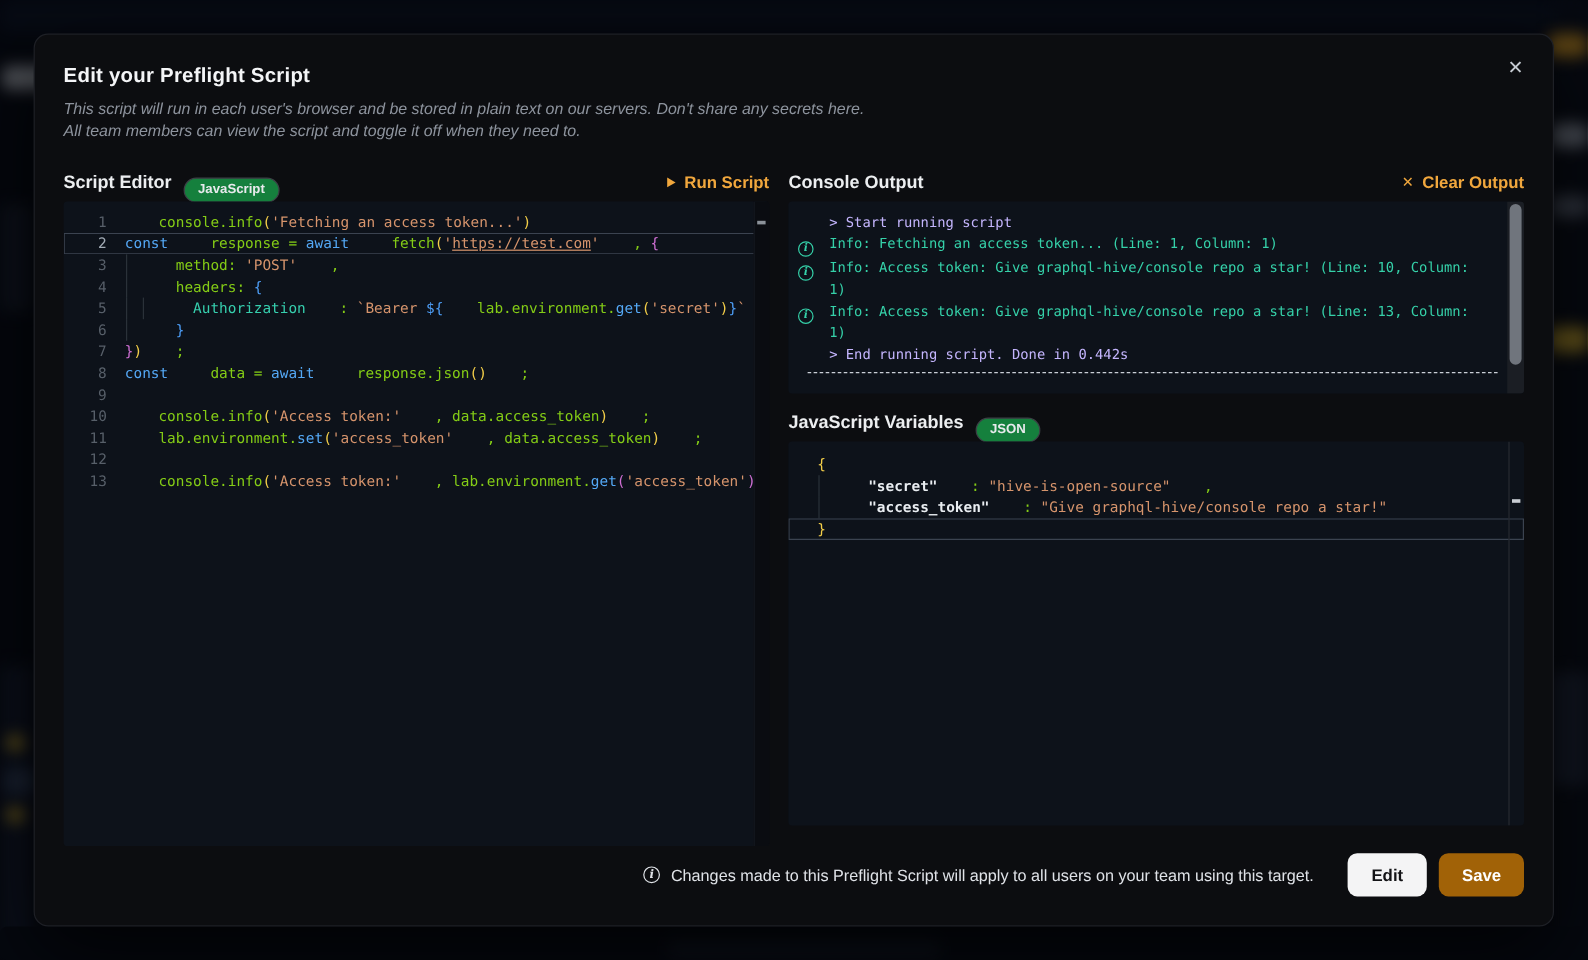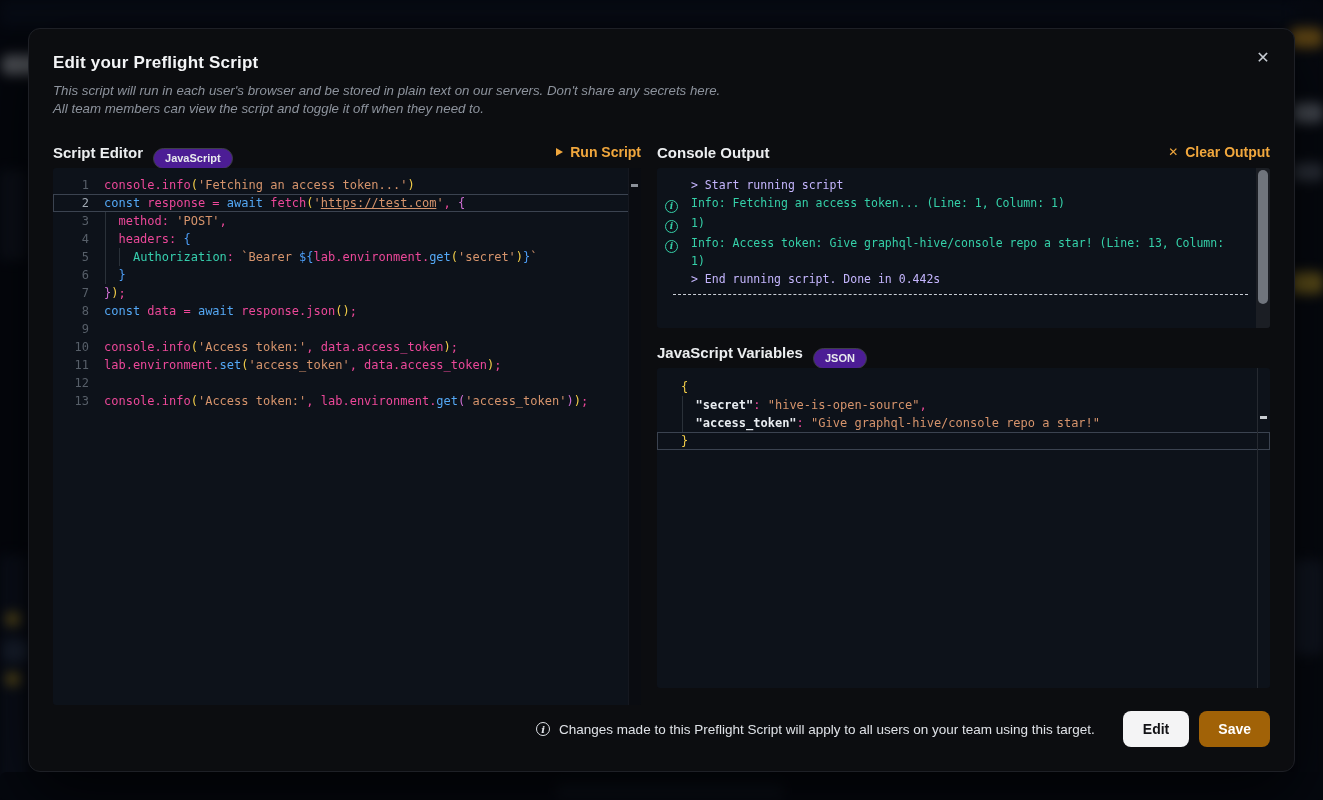--- a/index.html
+++ b/index.html
@@ -19,21 +19,21 @@
   .close-x { position:absolute; top:16px; right:18px; width:26px; height:26px; border:none; background:transparent;
              color:#c6cbd2; font-size:16px; line-height:26px; text-align:center; cursor:pointer; }
 
   .grid { display:flex; gap:16px; margin-top:22px; }
   .col-left { width:588px; flex:none; }
   .col-right { flex:1; min-width:0; }
 
   .sec-head { display:flex; align-items:center; height:24px; margin-bottom:4px; }
   .sec-title { font-size:15px; font-weight:bold; color:#eceef0; }
   .badge { margin-left:10px; font-size:11px; font-weight:bold; color:#e8eaed; border:1px solid #3d4046;
-           background:#4c1d95; border-radius:999px; padding:4px 11px; line-height:1;margin-top:13px; }
+           background:#15803d; border-radius:999px; padding:4px 11px; line-height:1;margin-top:13px; }
   .spacer { flex:1; }
   .accent-btn { display:inline-flex; align-items:center; gap:7px; background:transparent; border:none;
                 color:#f1a73d; font-size:14px; font-weight:600; font-family:"Liberation Sans",sans-serif; cursor:pointer; }
   .play-tri { width:0; height:0; border-left:7px solid #f1a73d; border-top:4.5px solid transparent; border-bottom:4.5px solid transparent; }
   .x-glyph { font-size:12px; font-weight:400; }
 
   
   .panel { position:relative; background:#0d121a; border-radius:3px; overflow:hidden; margin-top:2px;
            font-family:"DejaVu Sans Mono", monospace; font-size:12px; line-height:18px; }
   #script-editor { height:537px; padding-top:8px; }
@@ -41,21 +41,21 @@
   #env-editor { height:320px; padding:10px 0 0 0; }
 
   .code-line { display:flex; height:18px; white-space:pre; position:relative; }
   .code-line.current { box-shadow:inset 0 0 0 1px #3b4350; }
   .gutter { width:36px; flex:none; text-align:right; color:#575f69; }
   .code-line.current .gutter { color:#a2abb5; }
   .code { position:relative; flex:1; padding-left:15px; }
   .code.noguttter { padding-left:24px; }
   .guide { position:absolute; top:0; bottom:0; width:1px; background:rgba(120,130,140,0.28); }
 
-  .tok-fg  { color:#ec4899; }
+  .tok-fg  { color:#84cc16;margin-left:28px; }
   .tok-kw  { color:#54a8f5; }
   .tok-str { color:#d6946c; }
   .tok-lnk { color:#d6946c; text-decoration:underline; }
   .tok-teal{ color:#36cfae; }
   .tok-b1  { color:#f3ce49; }
   .tok-b2  { color:#cf6fd4; }
   .tok-b3  { color:#4d9ef7; }
   .tok-key { color:#e9edf1; font-weight:bold; }
 
   
@@ -166,21 +166,21 @@
             <div class="c-entry log">
               <span class="c-icon"></span>
               <div class="c-text"><div>&gt; Start running script</div></div>
             </div>
             <div class="c-entry info">
               <span class="c-icon"><span class="i-circle">i</span></span>
               <div class="c-text"><div>Info: Fetching an access token... (Line: 1, Column: 1)</div></div>
             </div>
             <div class="c-entry info">
               <span class="c-icon"><span class="i-circle">i</span></span>
-              <div class="c-text"><div>1)</div></div>
+              <div class="c-text"><div>Info: Access token: Give graphql-hive/console repo a star! (Line: 10, Column:</div><div>1)</div></div>
             </div>
             <div class="c-entry info">
               <span class="c-icon"><span class="i-circle">i</span></span>
               <div class="c-text"><div>Info: Access token: Give graphql-hive/console repo a star! (Line: 13, Column:</div><div>1)</div></div>
             </div>
             <div class="c-entry log">
               <span class="c-icon"></span>
               <div class="c-text"><div>&gt; End running script. Done in 0.442s</div></div>
             </div>
             <div class="c-sep"></div>

